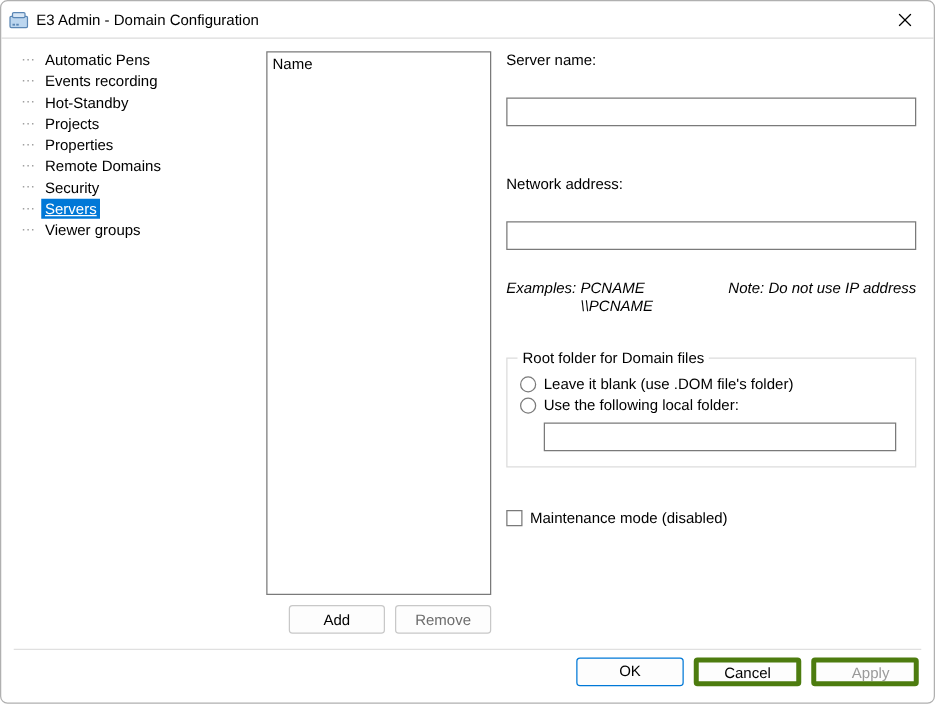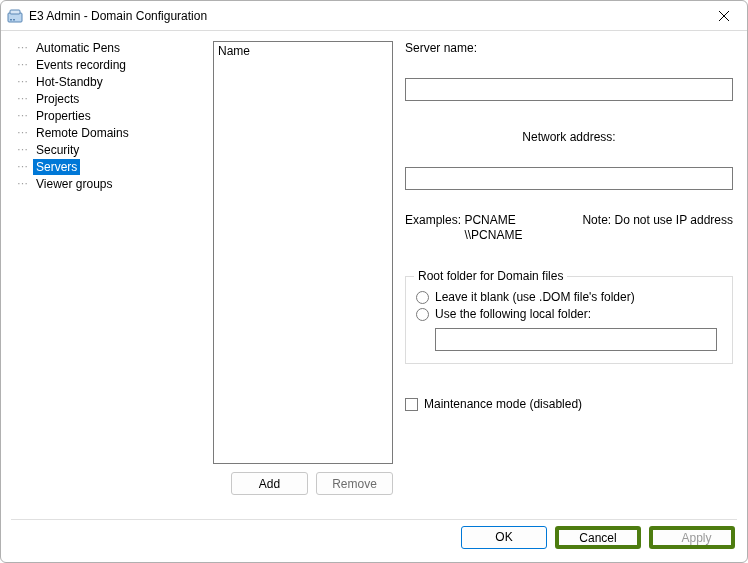--- a/index.html
+++ b/index.html
@@ -77,20 +77,21 @@
     }
     .tree-label {
       padding: 0 3px;
       color: #000;
       line-height: 16px;
       text-align: center;
     }
     .tree-item.selected .tree-label {
       background: #0078d7;
       color: #fff;
+      text-decoration: underline;
     }
     
     .mid-panel {
       flex: 0 0 auto;
       width: 180px;
       display: flex;
       flex-direction: column;
       margin-left: 4px;
       margin-right: 12px;
       margin-top: 4px;
@@ -105,21 +106,21 @@
     .listbox-header {
       position: absolute;
       top: 2px;
       left: 4px;
       color: #000;
     }
     .mid-buttons {
       display: flex;
       gap: 8px;
       margin-top: 8px;
-      margin-bottom: 24px;
+      margin-bottom: 12px;
       padding-left: 18px;
     }
     .mid-buttons button {
       flex: 1;
       height: 23px;
       border: 1px solid #c8c8c8;
       background: #fdfdfd;
       border-radius: 3px;
       color: #000;
     }
@@ -145,20 +146,21 @@
       border: 1px solid #7a7a7a;
       background: #fff;
       padding: 0 4px;
     }
     .examples-row {
       display: flex;
       justify-content: space-between;
       color: #000;
       margin-top: 2px;
       margin-bottom: 6px;
+      font-style: italic;
     }
     .examples-col { line-height: 15px; }
     .fieldset {
       border: 1px solid #dcdcdc;
       position: relative;
       padding: 10px 10px 12px 10px;
       margin-top: 6px;
     }
     .fieldset-legend {
       position: absolute;
@@ -304,21 +306,21 @@
     <div class="mid-buttons">
       <button>Add</button>
       <button>Remove</button>
     </div>
   </div>
 
   <div class="right-panel">
     <div class="form-label">Server name:</div>
     <input class="text-input" type="text" value="" style="">
 
-    <div class="form-label" style="margin-top:8px;text-align:center;">Network address:</div>
+    <div class="form-label" style="margin-top:18px;">Network address:</div>
     <input class="text-input" type="text" value="" style="">
 
     <div class="examples-row">
       <div class="examples-col">
         <span>Examples:</span>
         <span>PCNAME</span><br>
         <span style="visibility:hidden;">Examples:</span>
         <span>\\PCNAME</span>
       </div>
       <div>Note: Do not use IP address</div>

